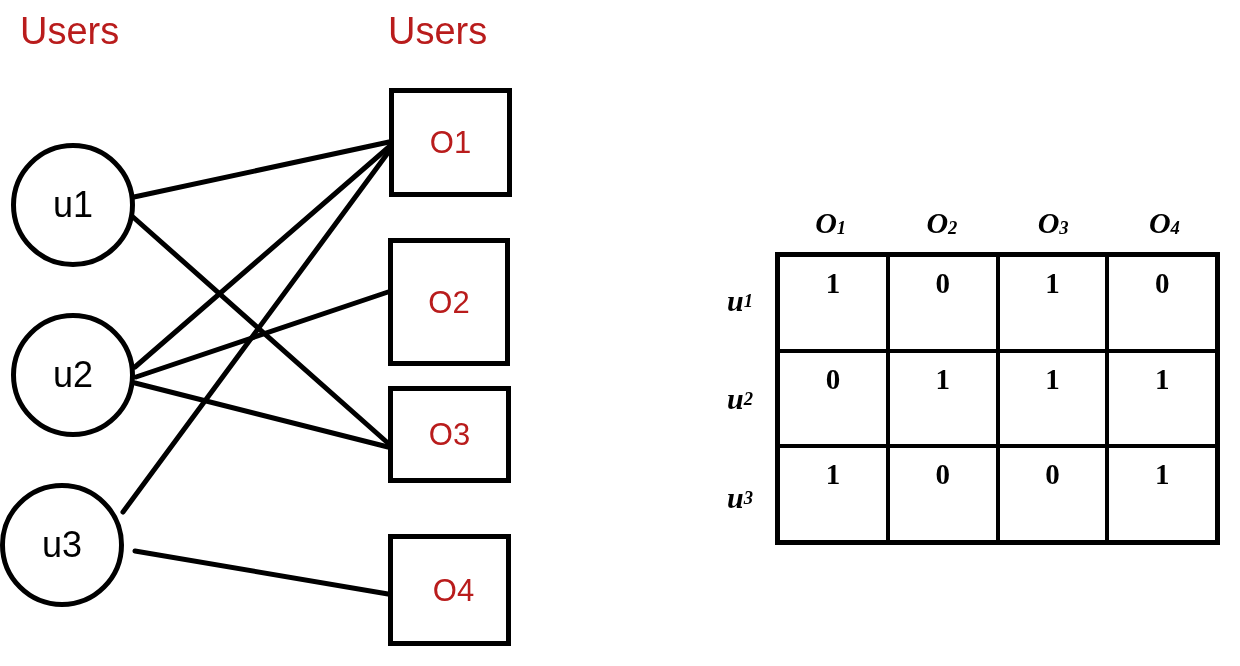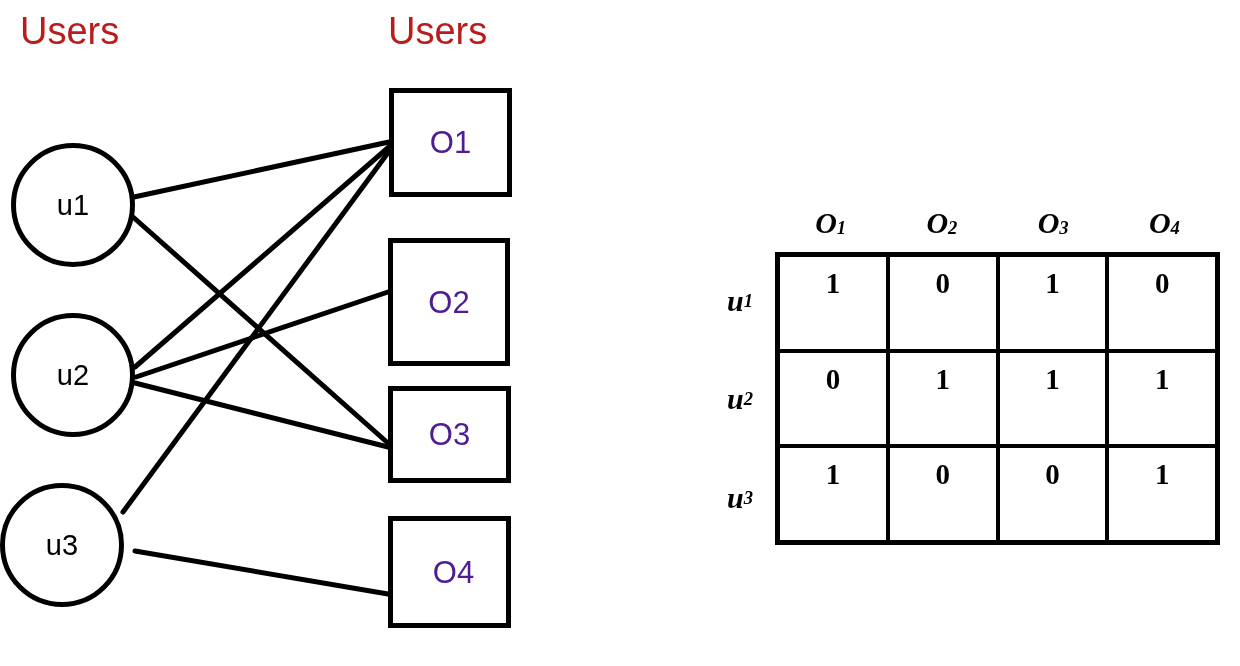--- a/index.html
+++ b/index.html
@@ -40,39 +40,39 @@
     border: 5px solid #000;
     border-radius: 50%;
     background: #fff;
     display: flex;
     align-items: center;
     justify-content: center;
     box-sizing: border-box;
   }
   .user-node span {
     font-family: "Liberation Sans", sans-serif;
-    font-size: 29px;
+    font-size: 36px;
     line-height: 1;
     color: #000;
   }
 
   .item-node {
     position: absolute;
     border: 5px solid #000;
     background: #fff;
     display: flex;
     align-items: center;
     justify-content: center;
     box-sizing: border-box;
   }
   .item-node span {
     font-family: "Liberation Sans", sans-serif;
     font-size: 31px;
     line-height: 1;
-    color: #4c1d95;
+    color: #b91c1c;
   }
 
   
   #matrix-wrap {
     position: absolute;
     left: 680px;
     top: 180px;
     width: 560px;
     height: 440px;
   }
@@ -207,21 +207,21 @@
 
 <div class="item-node" id="node-O1" style="left: 389px; top: 88px; width: 123px; height: 109px;">
   <span>O1</span>
 </div>
 <div class="item-node" id="node-O2" style="left: 388px; top: 238px; width: 122px; height: 128px;">
   <span>O2</span>
 </div>
 <div class="item-node" id="node-O3" style="left: 388px; top: 386px; width: 123px; height: 97px;">
   <span>O3</span>
 </div>
-<div class="item-node" id="node-O4" style="left: 388px; top: 516px; width: 123px; height: 112px; padding-left: 8px;">
+<div class="item-node" id="node-O4" style="left: 388px; top: 534px; width: 123px; height: 112px; padding-left: 8px;">
   <span>O4</span>
 </div>
 
 <div id="matrix-wrap">
 
   <div id="matrix-col-headers">
       <div class="mh">
         <span>O</span>
         <span class="sub">1</span>
       </div>

